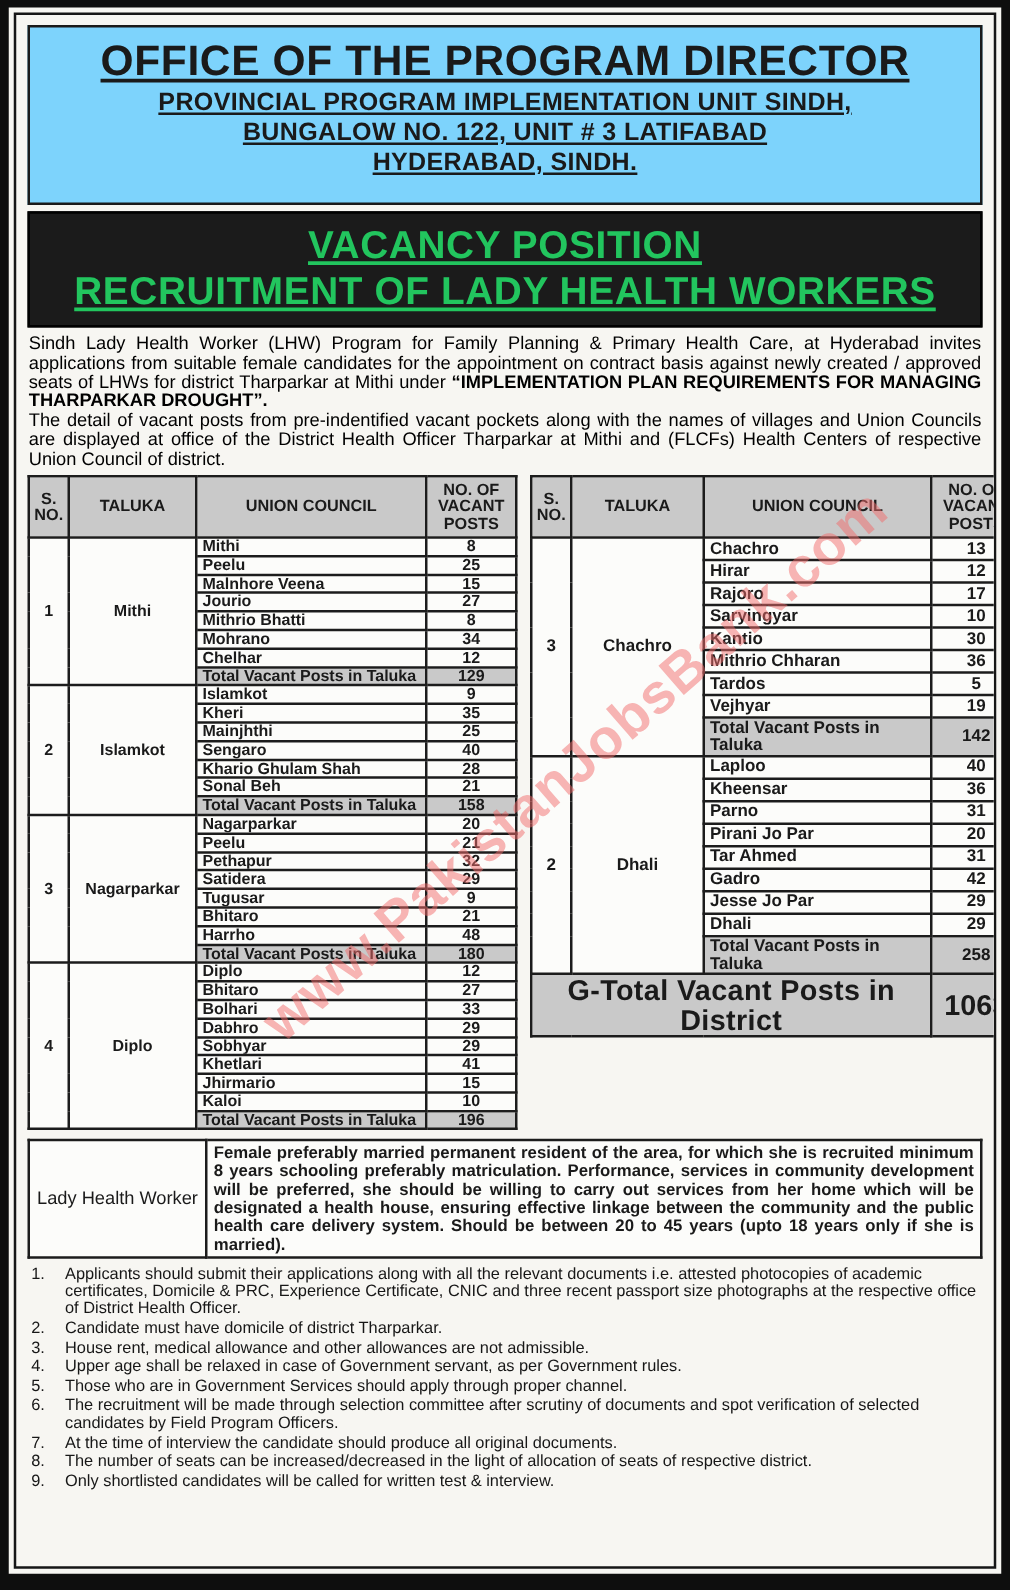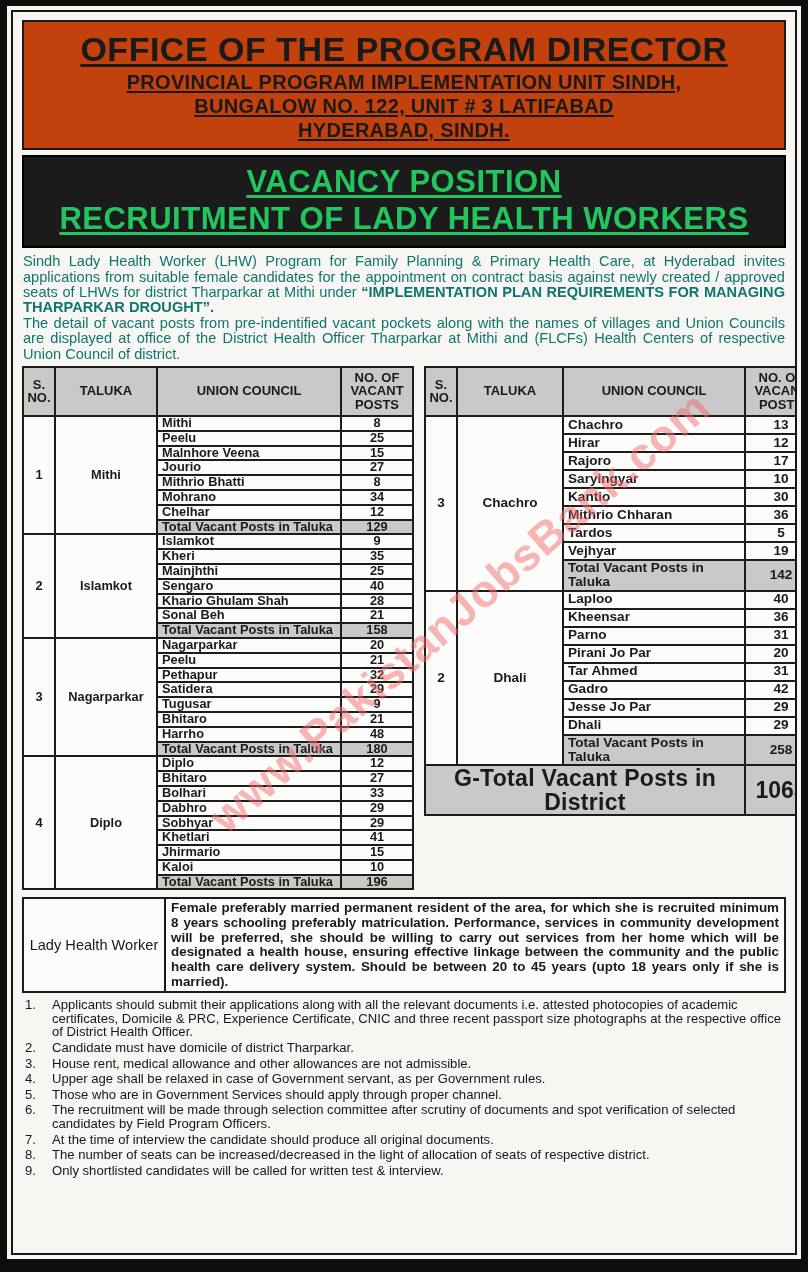--- a/index.html
+++ b/index.html
@@ -4,30 +4,30 @@
 <style>
   * { margin:0; padding:0; box-sizing:border-box; }
   html,body { background:#e8e8e6; }
   body { font-family:"Liberation Sans","DejaVu Sans",sans-serif; color:#1a1a1a; }
 
   .page { width:808px; height:1272px; background:#0e0e0e; padding:6px 7px 13px 7px; margin:0 auto; }
   .gap  { background:#f7f6f2; height:100%; padding:4px; }
   .frame{ border:2px solid #161616; height:100%; padding:8px 9px 6px; position:relative; overflow:hidden; background:#f7f6f2; }
 
   
-  .header-box { border:2px solid #1a1a1a; background:#c2410c; text-align:center; padding:7px 4px 7px; }
+  .header-box { border:2px solid #1a1a1a; background:#7dd3fc; text-align:center; padding:7px 4px 21px; }
   .h1 { font-size:34px; font-weight:bold; text-decoration:underline; text-underline-offset:3px; line-height:1.18; letter-spacing:.5px; }
   .h2 { font-size:20px; font-weight:bold; text-decoration:underline; text-underline-offset:2px; line-height:1.1; margin-top:2px; letter-spacing:.3px; }
 
   
   .banner { background:#1b1b1b; border:2px solid #000; margin-top:5px; text-align:center; color:#22c55e; padding:6px 0 9px; }
   .b1 { font-size:31px; font-weight:bold; text-decoration:underline; text-underline-offset:3px; line-height:1.2; letter-spacing:.5px; }
 
   
-  .intro { margin:6px 1px 4px; font-size:14.6px; line-height:1.04; text-align:justify; color:#0f766e; }
+  .intro { margin:6px 1px 4px; font-size:14.6px; line-height:1.04; text-align:justify; color:#000000; }
   .intro p { margin-bottom:1px; }
 
   
   .tables-wrap { display:flex; gap:10px; align-items:flex-start; margin-top:3px; }
   table { border-collapse:collapse; table-layout:fixed; background:#fcfcfa; }
   #left-table  { width:390px; }
   #right-table { width:392px; }
   th,td { border:2px solid #1c1c1c; overflow:hidden; }
   th { background:#c9c9c9; font-size:13px; font-weight:bold; line-height:1.06; padding:3px 0; text-align:center; }
   td { font-weight:bold; vertical-align:middle; }

